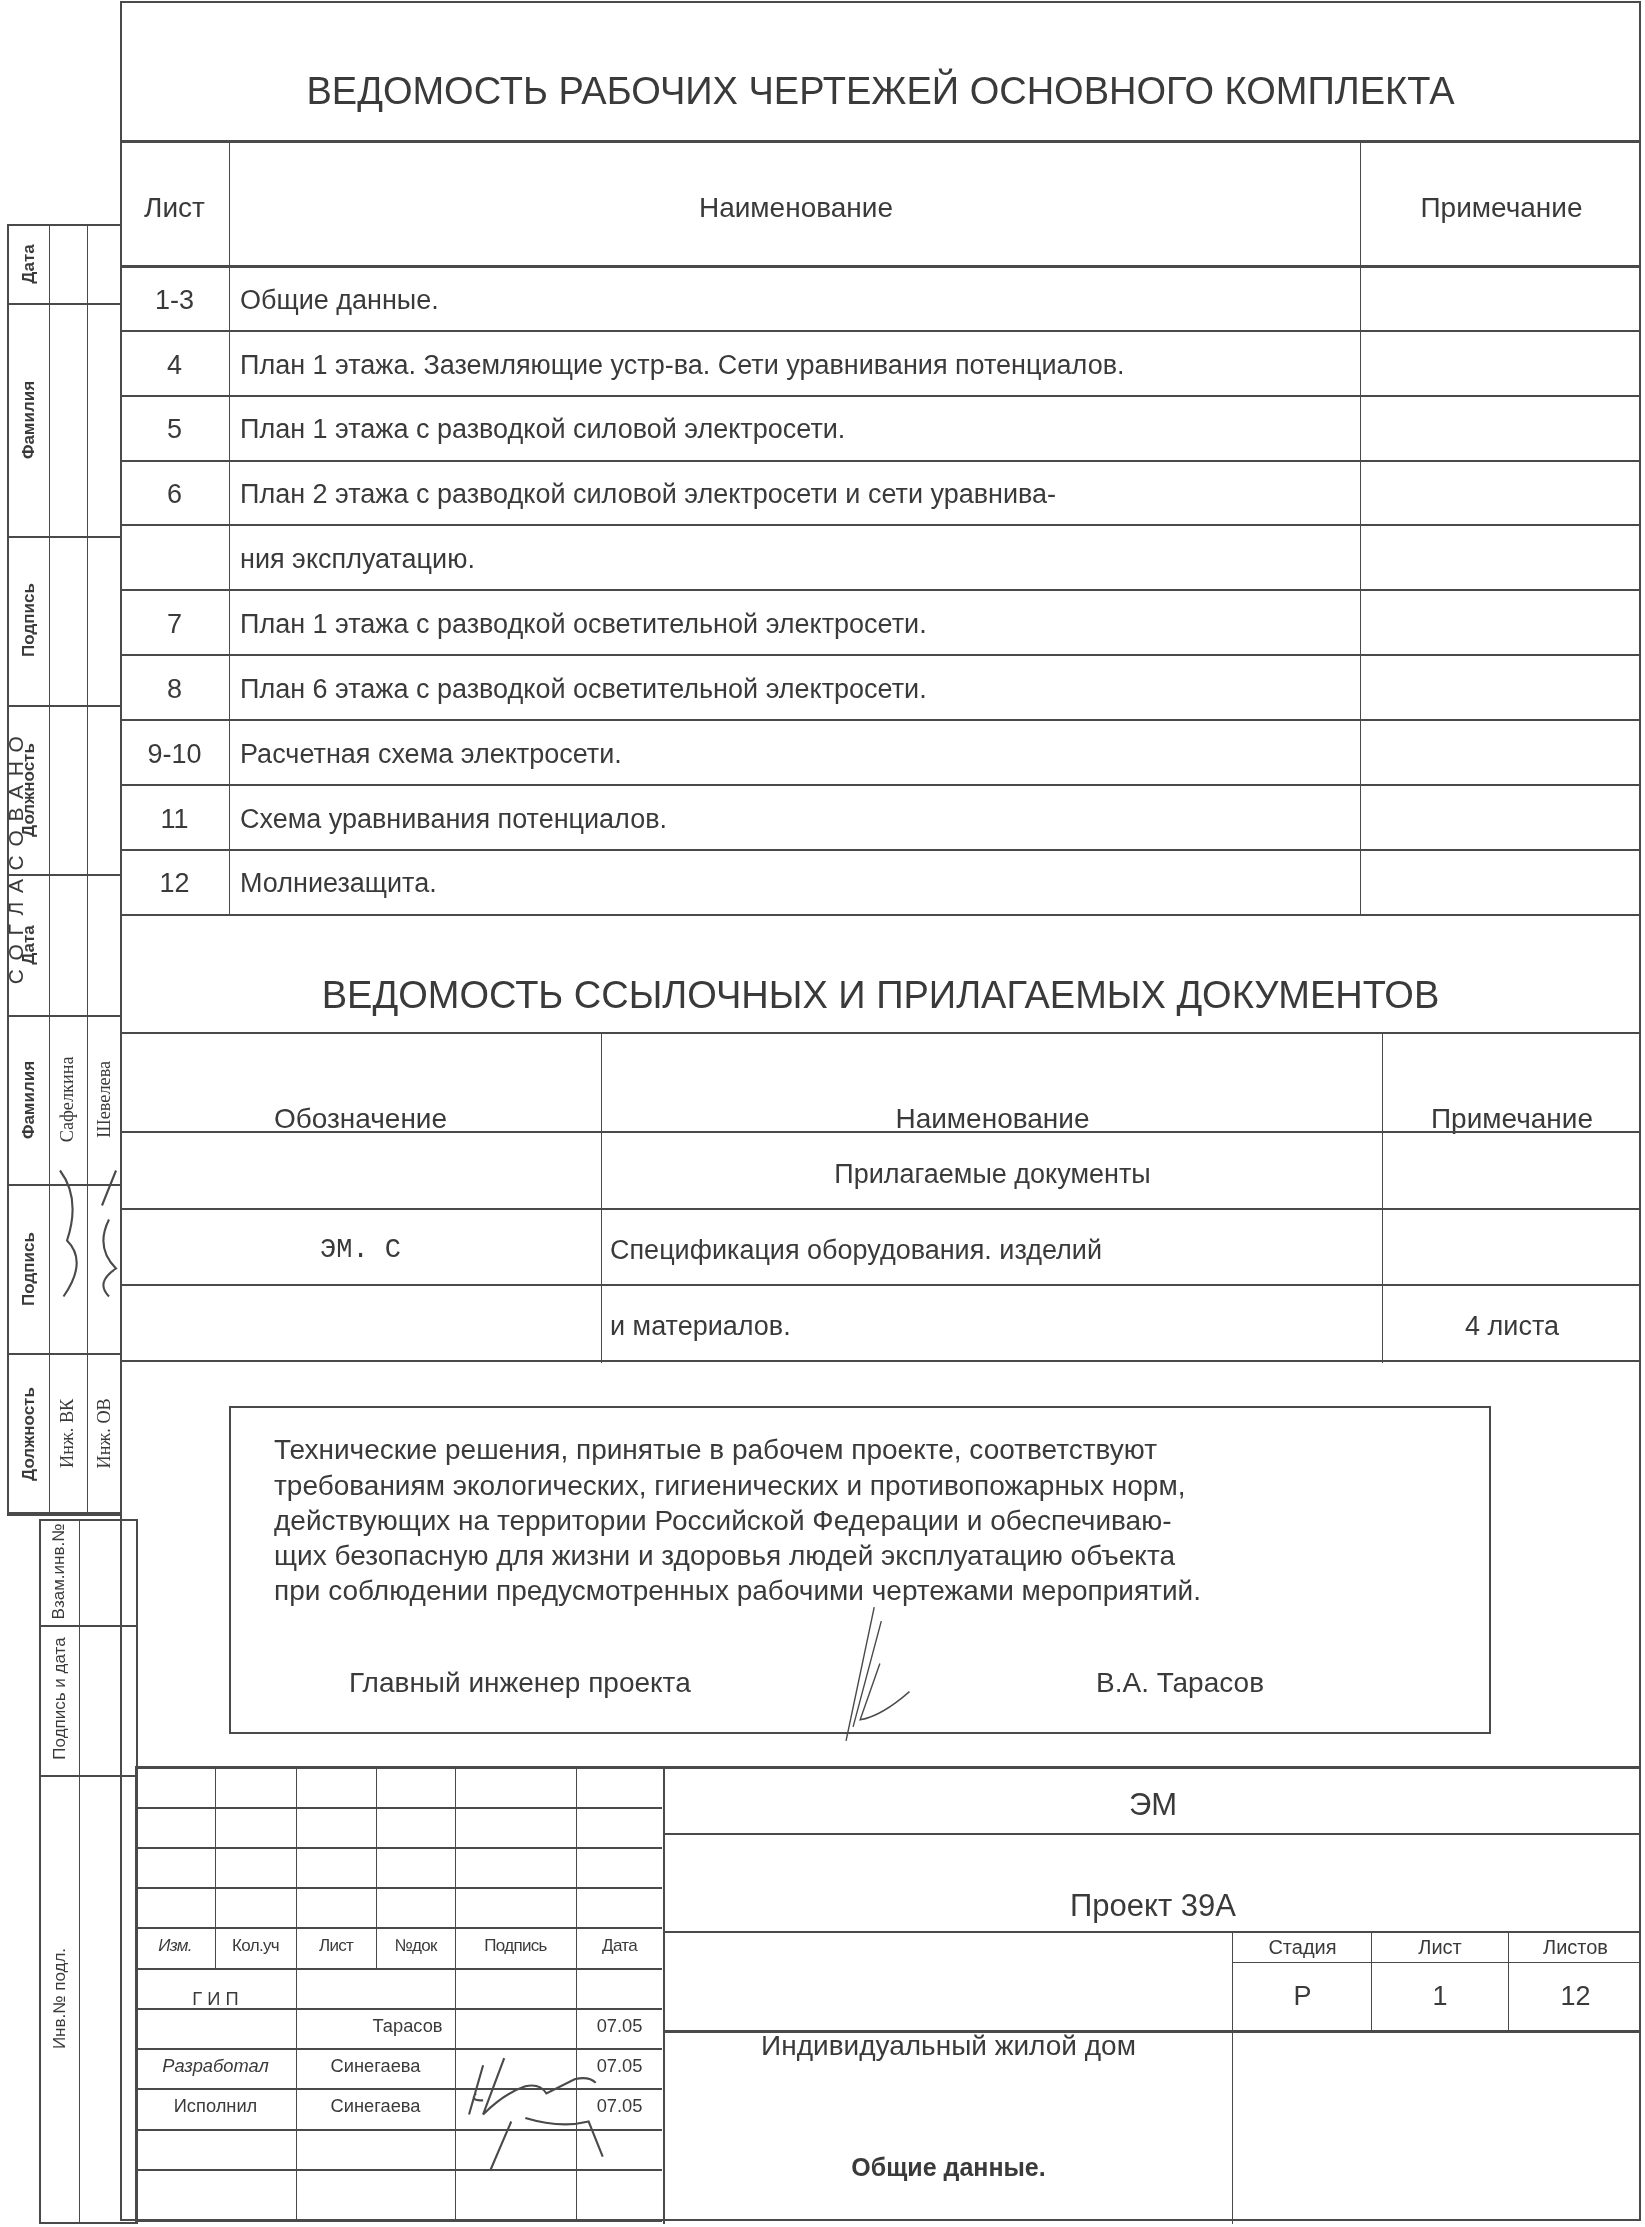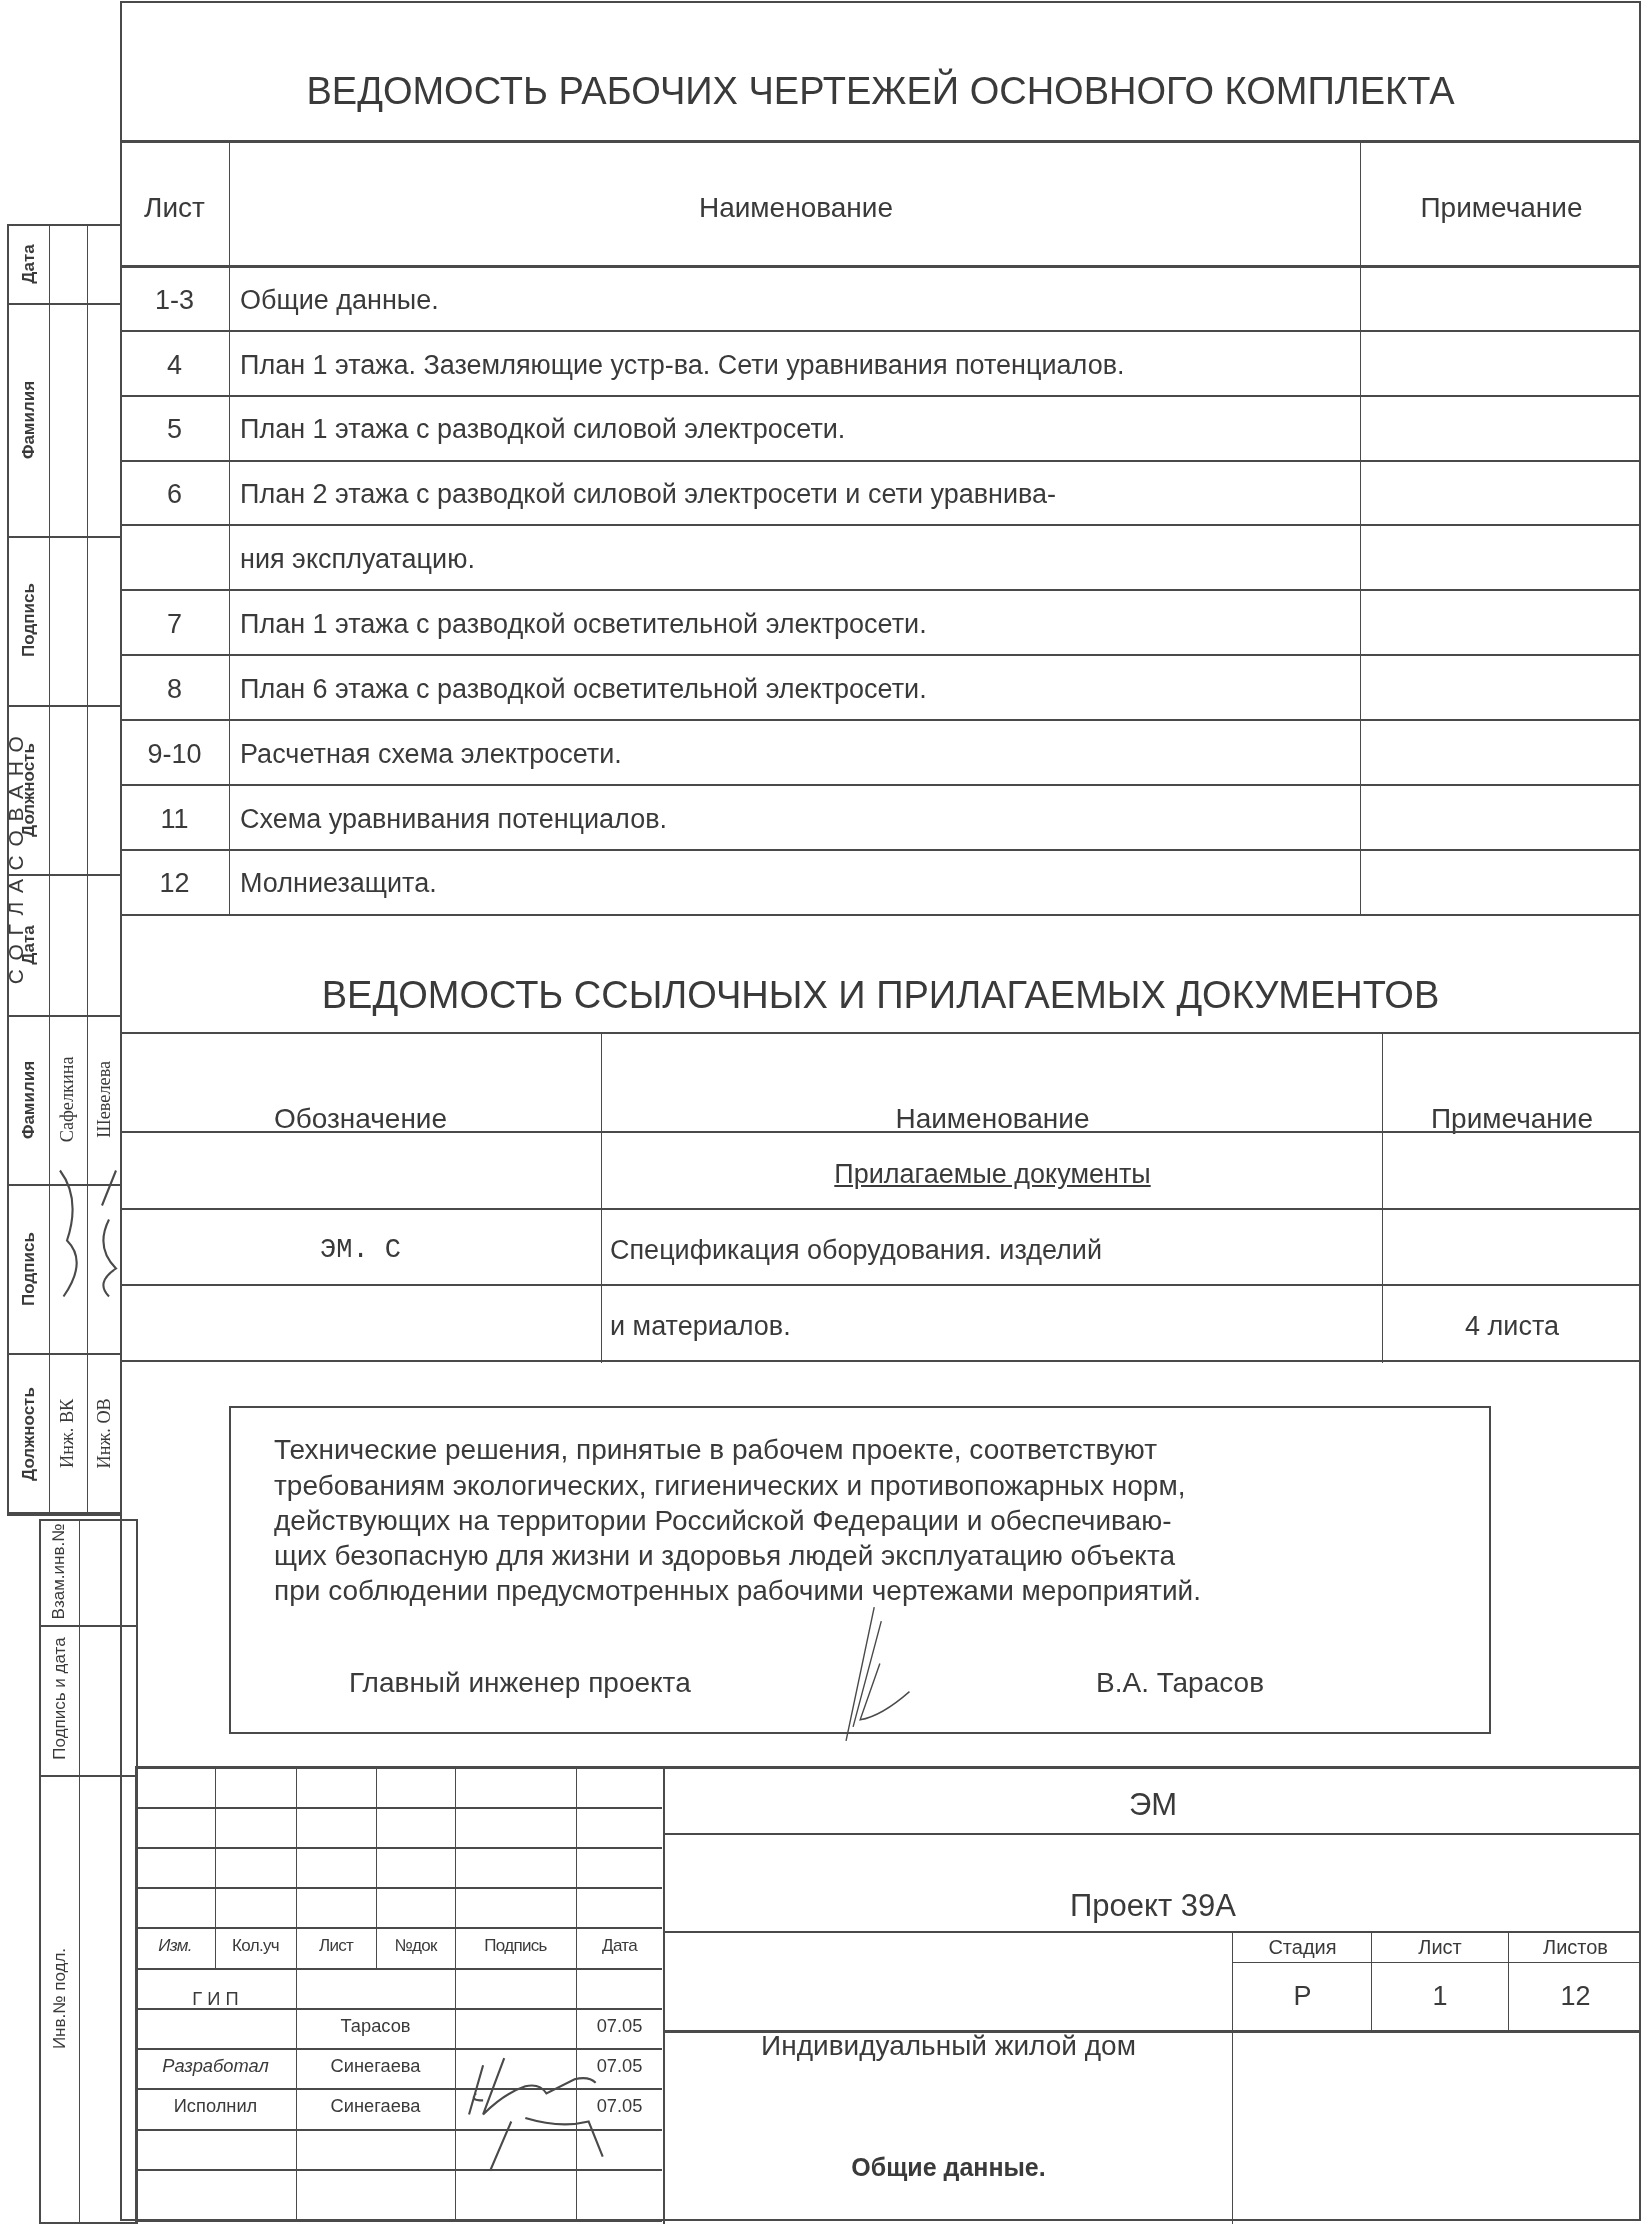--- a/index.html
+++ b/index.html
@@ -84,21 +84,21 @@
 <div class="ln" style="left:120px;top:1132px;width:0;height:0;"></div>
 <div class="ln" style="left:120px;top:1131px;width:0;height:0;"></div>
 <div class="ln" style="left:120px;top:1131px;width:0;height:0;"></div>
 <div class="ln" style="left:120px;top:1131px;width:0;height:0;"></div>
 <div class="ln" style="left:120px;top:1131px;width:0;height:0;"></div>
 <div class="ln" style="left:120px;top:1131px;width:0;height:0;"></div>
 <div class="ln" style="left:120px;top:1131px;width:1521px;height:0;"></div>
 <div class="ln" style="left:120px;top:1131px;width:1521px;height:2.1px;top:1131px;"></div>
 <div id="doc-rows">
     <div class="t c" style="left:120px;width:481px;top:1159px;font-size:27px;"></div>
-    <div class="t" style="text-decoration:underline;text-align:center;width:779px;left:603px;top:1159px;font-size:27px;">Прилагаемые документы</div>
+    <div class="t" style="text-align:center;width:779px;left:603px;top:1159px;font-size:27px;">Прилагаемые документы</div>
     <div class="t c" style="left:1383px;width:258px;top:1159px;font-size:27px;"></div>
     <div class="ln" style="left:120px;top:1208px;width:1521px;height:2.1px;"></div>
     <div class="t c" style="left:120px;width:481px;top:1235px;font-size:27px;font-family:Liberation Mono, monospace;">ЭМ.  С</div>
     <div class="t" style="left:610px;top:1235px;font-size:27px;">Спецификация оборудования.  изделий</div>
     <div class="t c" style="left:1383px;width:258px;top:1235px;font-size:27px;"></div>
     <div class="ln" style="left:120px;top:1284px;width:1521px;height:2.1px;"></div>
     <div class="t c" style="left:120px;width:481px;top:1311px;font-size:27px;"></div>
     <div class="t" style="left:610px;top:1311px;font-size:27px;">и материалов.</div>
     <div class="t c" style="left:1383px;width:258px;top:1311px;font-size:27px;">4  листа</div>
     <div class="ln" style="left:120px;top:1360px;width:1521px;height:2.1px;"></div>
@@ -181,21 +181,21 @@
     <div class="ln" style="left:576px;top:1968px;width:1.4px;height:252px;"></div>
     <div class="ln" style="left:663px;top:1766px;width:1.4px;height:202px;"></div>
     <div class="ln" style="left:663px;top:1968px;width:1.4px;height:252px;"></div>
     <div class="t c" style="left:135px;width:80px;top:1936px;font-size:17px;letter-spacing:-0.7px;font-style:italic;">Изм.</div>
     <div class="t c" style="left:215px;width:81px;top:1936px;font-size:17px;letter-spacing:-0.7px;">Кол.уч</div>
     <div class="t c" style="left:296px;width:80px;top:1936px;font-size:17px;letter-spacing:-0.7px;">Лист</div>
     <div class="t c" style="left:376px;width:79px;top:1936px;font-size:17px;letter-spacing:-0.7px;">№док</div>
     <div class="t c" style="left:455px;width:121px;top:1936px;font-size:17px;letter-spacing:-0.7px;">Подпись</div>
     <div class="t c" style="left:576px;width:87px;top:1936px;font-size:17px;letter-spacing:-0.7px;">Дата</div>
     <div class="t c" style="left:135px;width:161px;top:1988px;font-size:18.3px;">Г И П</div>
-    <div class="t c" style="left:296px;width:159px;top:2015px;font-size:18.3px;">Тарасов</div>
+    <div class="t c" style="left:296px;width:159px;top:2015px;font-size:18.3px;padding-left:32px;">Тарасов</div>
     <div class="t c" style="left:576px;width:87px;top:2015px;font-size:18.3px;">07.05</div>
     <div class="t c" style="left:135px;width:161px;top:2055px;font-size:18.3px;font-style:italic;">Разработал</div>
     <div class="t c" style="left:296px;width:159px;top:2055px;font-size:18.3px;">Синегаева</div>
     <div class="t c" style="left:576px;width:87px;top:2055px;font-size:18.3px;">07.05</div>
     <div class="t c" style="left:135px;width:161px;top:2095px;font-size:18.3px;">Исполнил</div>
     <div class="t c" style="left:296px;width:159px;top:2095px;font-size:18.3px;">Синегаева</div>
     <div class="t c" style="left:576px;width:87px;top:2095px;font-size:18.3px;">07.05</div>
   </div>
 
 <div class="t c" style="left:665px;width:976px;top:1787px;font-size:31px;">ЭМ</div>

